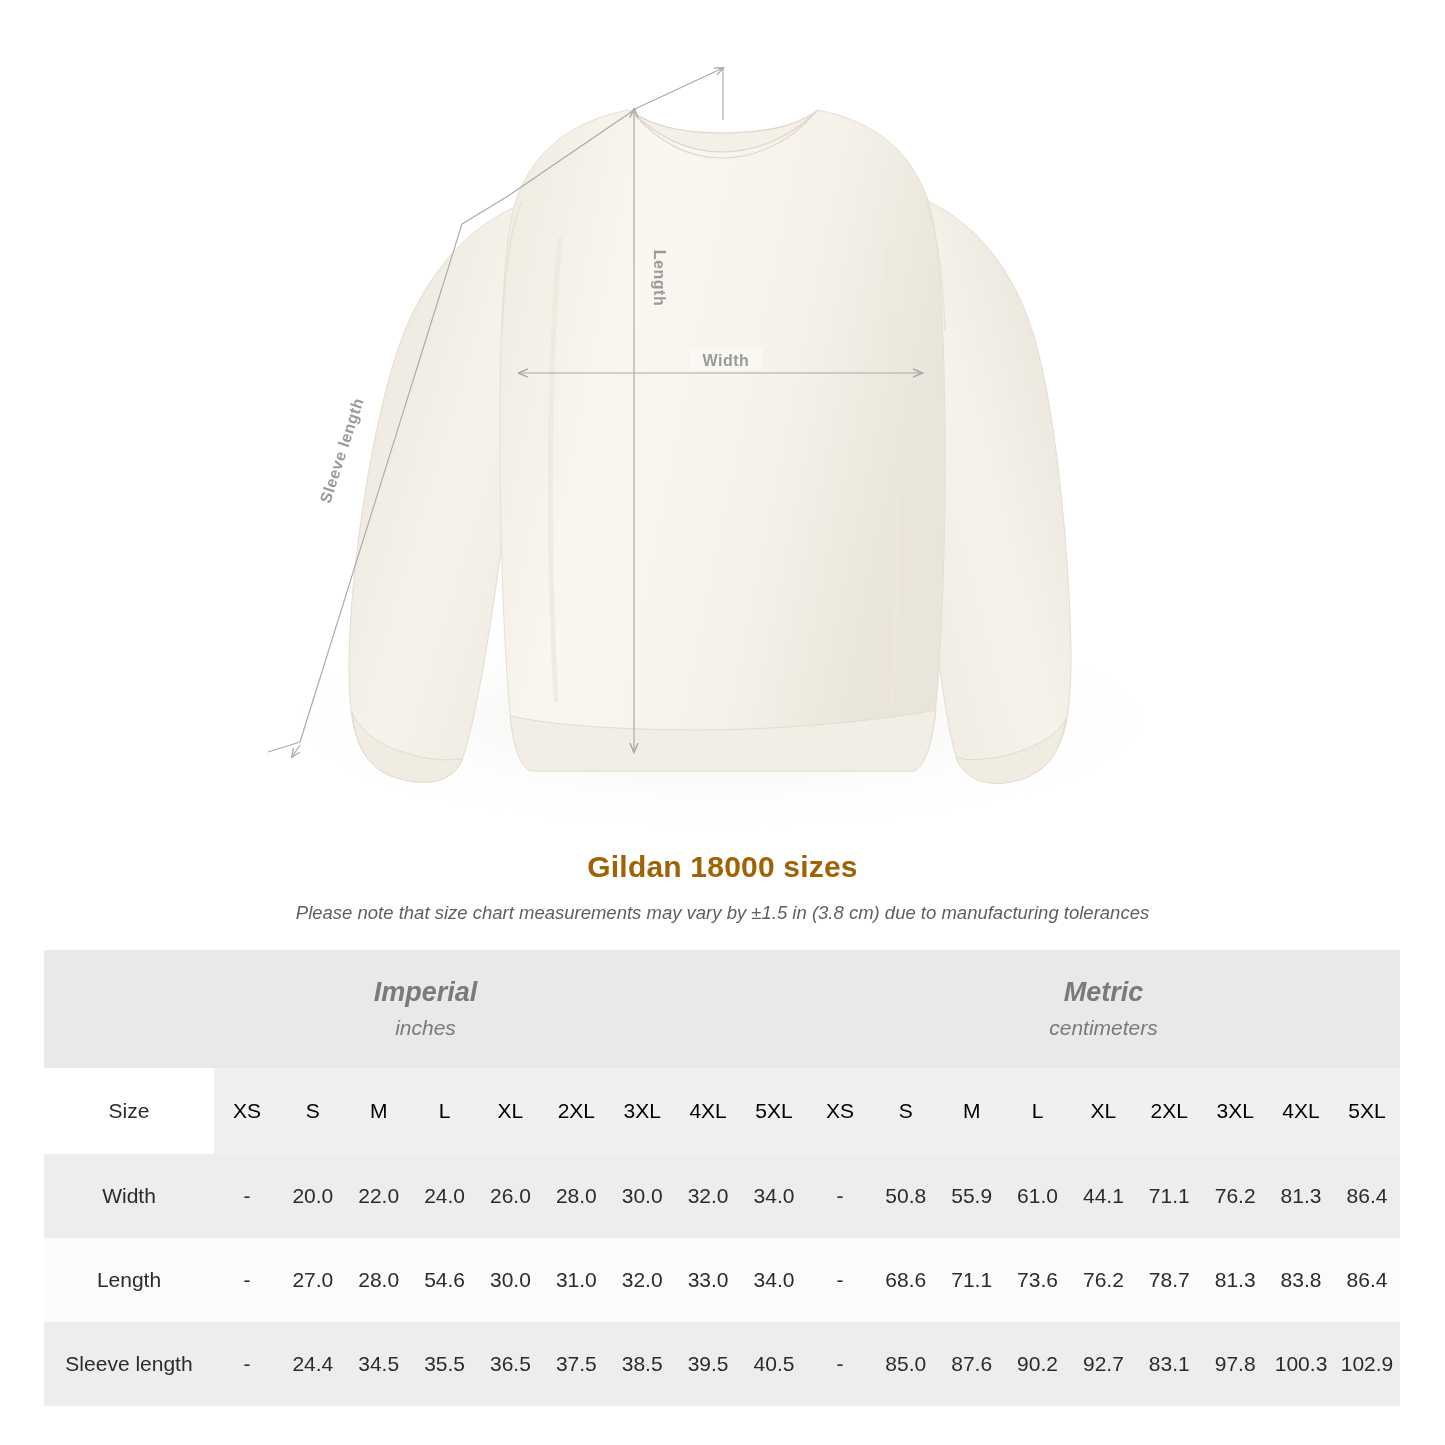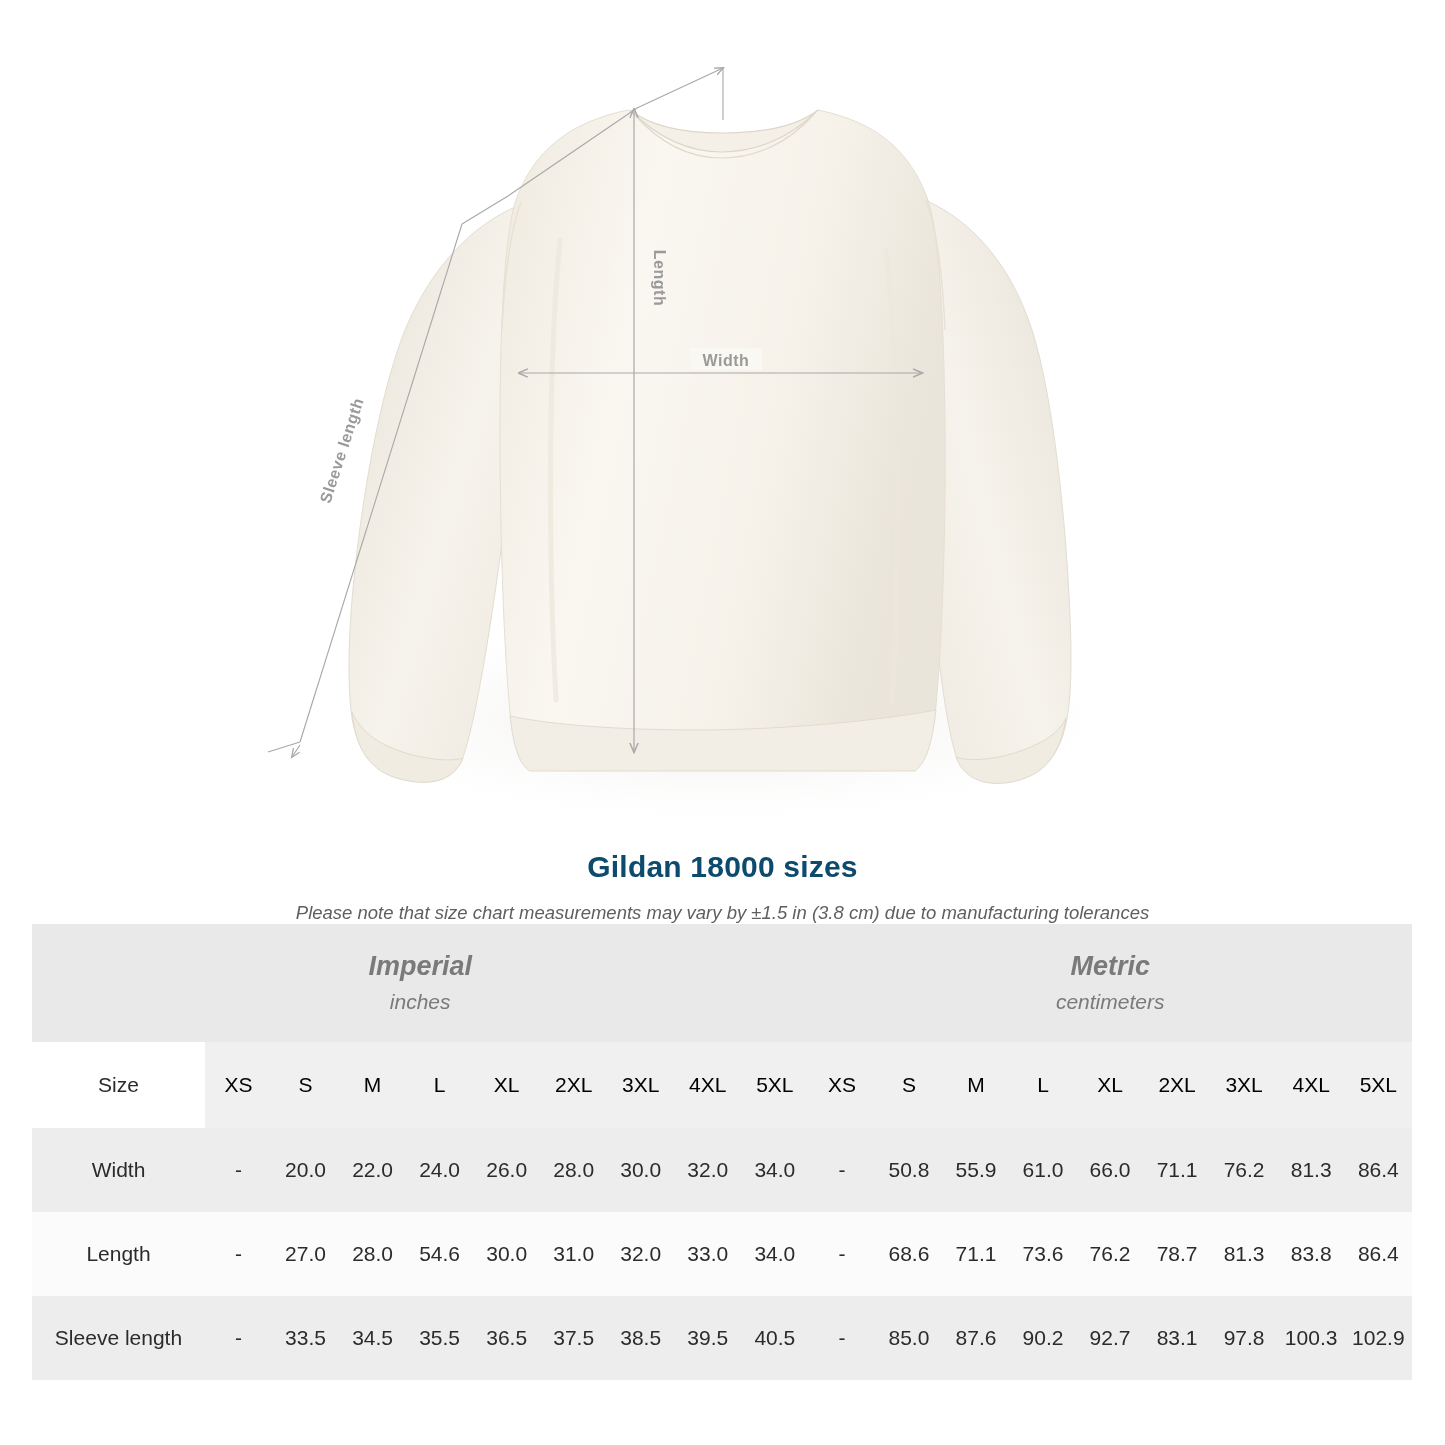--- a/index.html
+++ b/index.html
@@ -32,33 +32,34 @@
   }
 
   
   .title-block {
     text-align: center;
     margin-top: 10px;
   }
   .chart-title {
     font-size: 30px;
     font-weight: bold;
-    color: #0c4a6e;
+    color: #a16207;
     letter-spacing: 0.2px;
   }
   .chart-note {
     margin-top: 18px;
     font-size: 18.5px;
     font-style: italic;
     color: #5f5f5f;
   }
 
   
   .table-wrap {
-    padding: 0 32px;
+    margin-top: 26px;
+    padding: 0 44px;
     box-sizing: border-box;
     width: 1444px;
   }
   table.size-table {
     border-collapse: collapse;
     width: 100%;
     table-layout: fixed;
   }
   table.size-table td, table.size-table th {
     text-align: center;
@@ -312,21 +313,21 @@
           <td>24.0</td>
           <td>26.0</td>
           <td>28.0</td>
           <td>30.0</td>
           <td>32.0</td>
           <td>34.0</td>
           <td>-</td>
           <td>50.8</td>
           <td>55.9</td>
           <td>61.0</td>
-          <td>66.0</td>
+          <td>44.1</td>
           <td>71.1</td>
           <td>76.2</td>
           <td>81.3</td>
           <td>86.4</td>
         </tr>
 
         <tr class="data-row row-even">
           <td class="rowlabel">Length</td>
           <td>-</td>
           <td>27.0</td>
@@ -344,21 +345,21 @@
           <td>76.2</td>
           <td>78.7</td>
           <td>81.3</td>
           <td>83.8</td>
           <td>86.4</td>
         </tr>
 
         <tr class="data-row row-odd">
           <td class="rowlabel">Sleeve length</td>
           <td>-</td>
-          <td>33.5</td>
+          <td>24.4</td>
           <td>34.5</td>
           <td>35.5</td>
           <td>36.5</td>
           <td>37.5</td>
           <td>38.5</td>
           <td>39.5</td>
           <td>40.5</td>
           <td>-</td>
           <td>85.0</td>
           <td>87.6</td>

